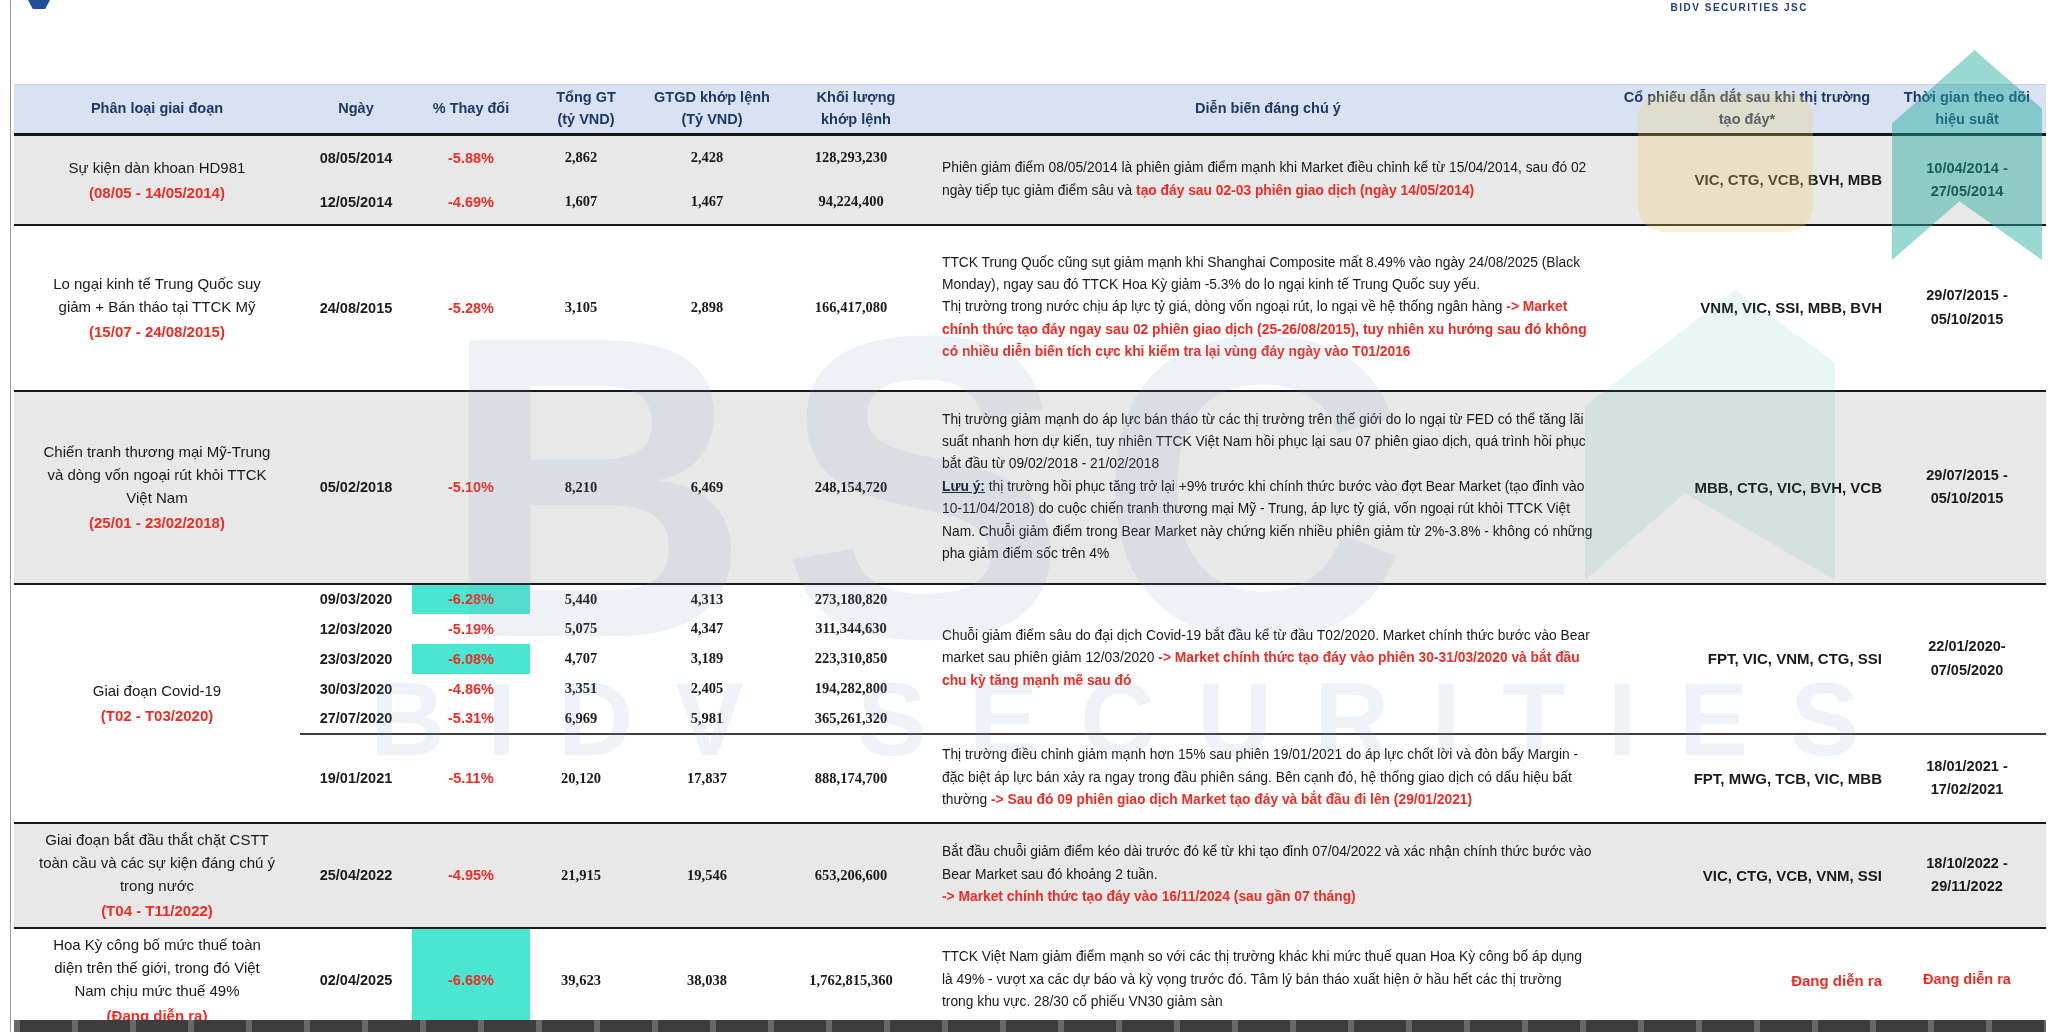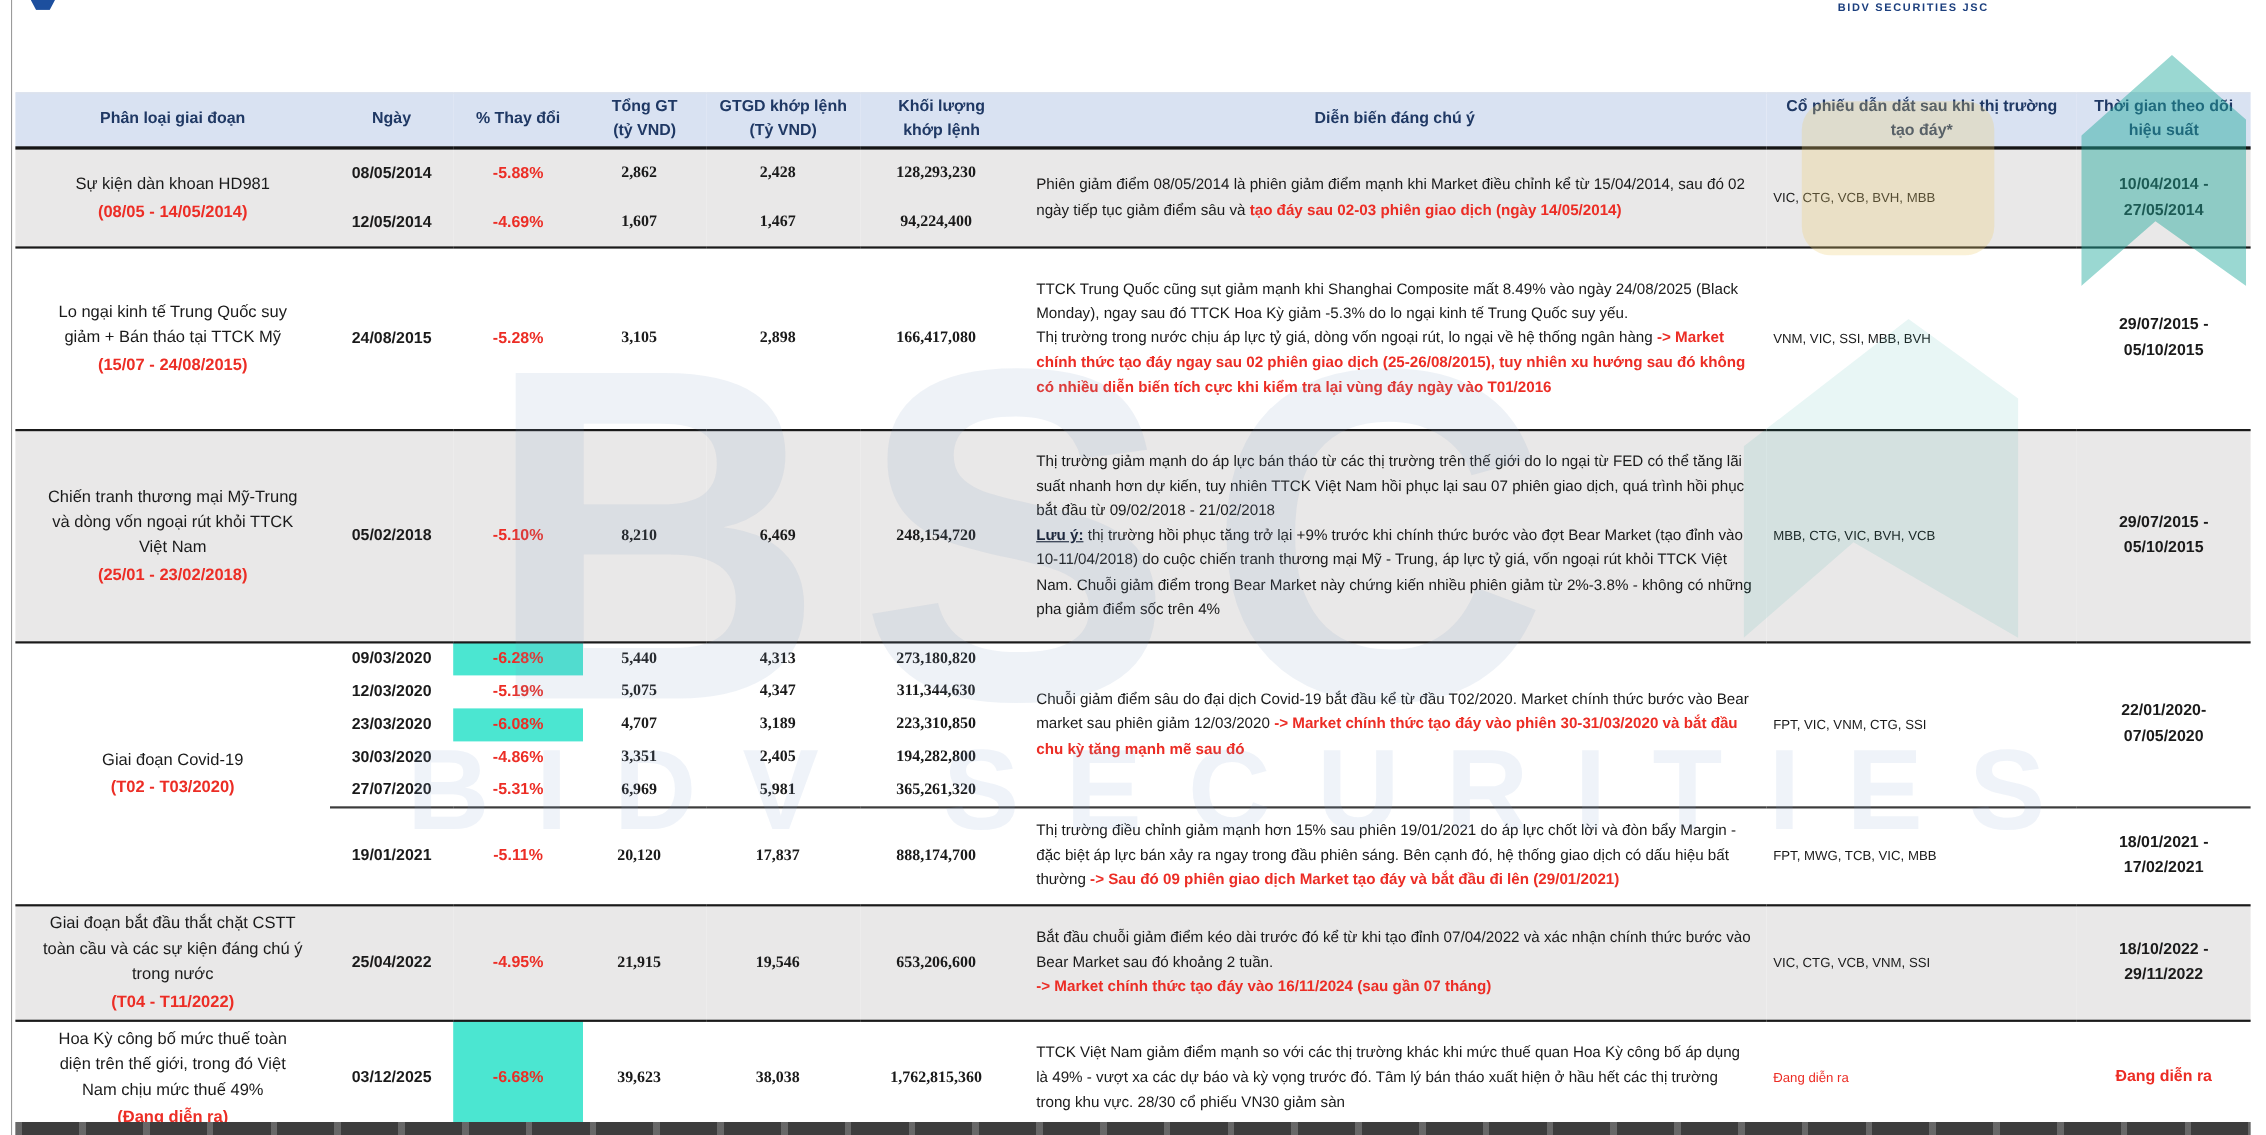--- a/index.html
+++ b/index.html
@@ -17,21 +17,21 @@
   th{background:#d9e2f2;color:#1f3864;font-weight:700;font-size:14.5px;line-height:1.5;
      white-space:pre-line;border-top:1px solid #c9d3e4;border-bottom:3px solid #151515;padding:2px 4px;vertical-align:middle;}
   td{vertical-align:middle;font-size:14.5px;padding:2px 6px;}
   tr.gray>td{background:#e9e8e8;}
   td.phase{text-align:center;line-height:1.55;padding:4px 24px;font-size:15px;}
   td.phase .sub{margin-top:2px;}
   td.date{text-align:center;font-weight:700;}
   td.pct{text-align:center;font-weight:700;color:#ec2d25;}
   td.num{text-align:center;font-weight:700;padding-right:16px;font-family:Liberation Serif, serif;}
   td.notable{text-align:left;font-size:13.8px;line-height:1.62;padding:6px 12px;white-space:pre-line;}
-  td.stocks{text-align:left;font-weight:400;font-size:12px;}
+  td.stocks{text-align:right;font-weight:700;font-size:15px;}
   td.track{text-align:center;font-weight:700;font-size:14.5px;white-space:pre-line;line-height:1.6;}
   .r{color:#ec2d25;font-weight:700;}
   .ru{color:#0f172a;font-weight:700;text-decoration:underline;}
   .hl{background:#4be6d1;}
   .bb>td, td.bb{border-bottom:2.5px solid #1a1a1a;}
   td.sepb{border-bottom:2px solid #3c3c3c;}
   .rh50{height:50px}.rh45{height:45px}.rh166{height:166px}.rh193{height:193px}
   .rh30{height:30px}.rh89{height:89px}.rh102{height:102px}.rh96{height:96px}
   
   .wm{position:absolute;inset:0;pointer-events:none;z-index:6;margin-left:40px;}
@@ -215,21 +215,21 @@
       <td class="stocks">VIC, CTG, VCB, VNM, SSI</td>
       <td class="track">18/10/2022 -
 29/11/2022</td>
     </tr>
 
     <tr class="rh96 bb">
       <td class="phase">
         <div>Hoa Kỳ công bố mức thuế toàn diện trên thế giới, trong đó Việt Nam chịu mức thuế 49%</div>
         <div class="sub r">(Đang diễn ra)</div>
       </td>
-      <td class="date">03/12/2025</td>
+      <td class="date">02/04/2025</td>
       <td class="pct hl">-6.68%</td>
       <td class="num">39,623</td>
       <td class="num">38,038</td>
       <td class="num">1,762,815,360</td>
       <td class="notable"><span>TTCK Việt Nam giảm điểm mạnh so với các thị trường khác khi mức thuế quan Hoa Kỳ công bố áp dụng là 49% - vượt xa các dự báo và kỳ vọng trước đó. Tâm lý bán tháo xuất hiện ở hầu hết các thị trường trong khu vực. 28/30 cổ phiếu VN30 giảm sàn</span></td>
       <td class="stocks r">Đang diễn ra</td>
       <td class="track r">Đang diễn ra</td>
     </tr>
   </tbody>
     </table>

